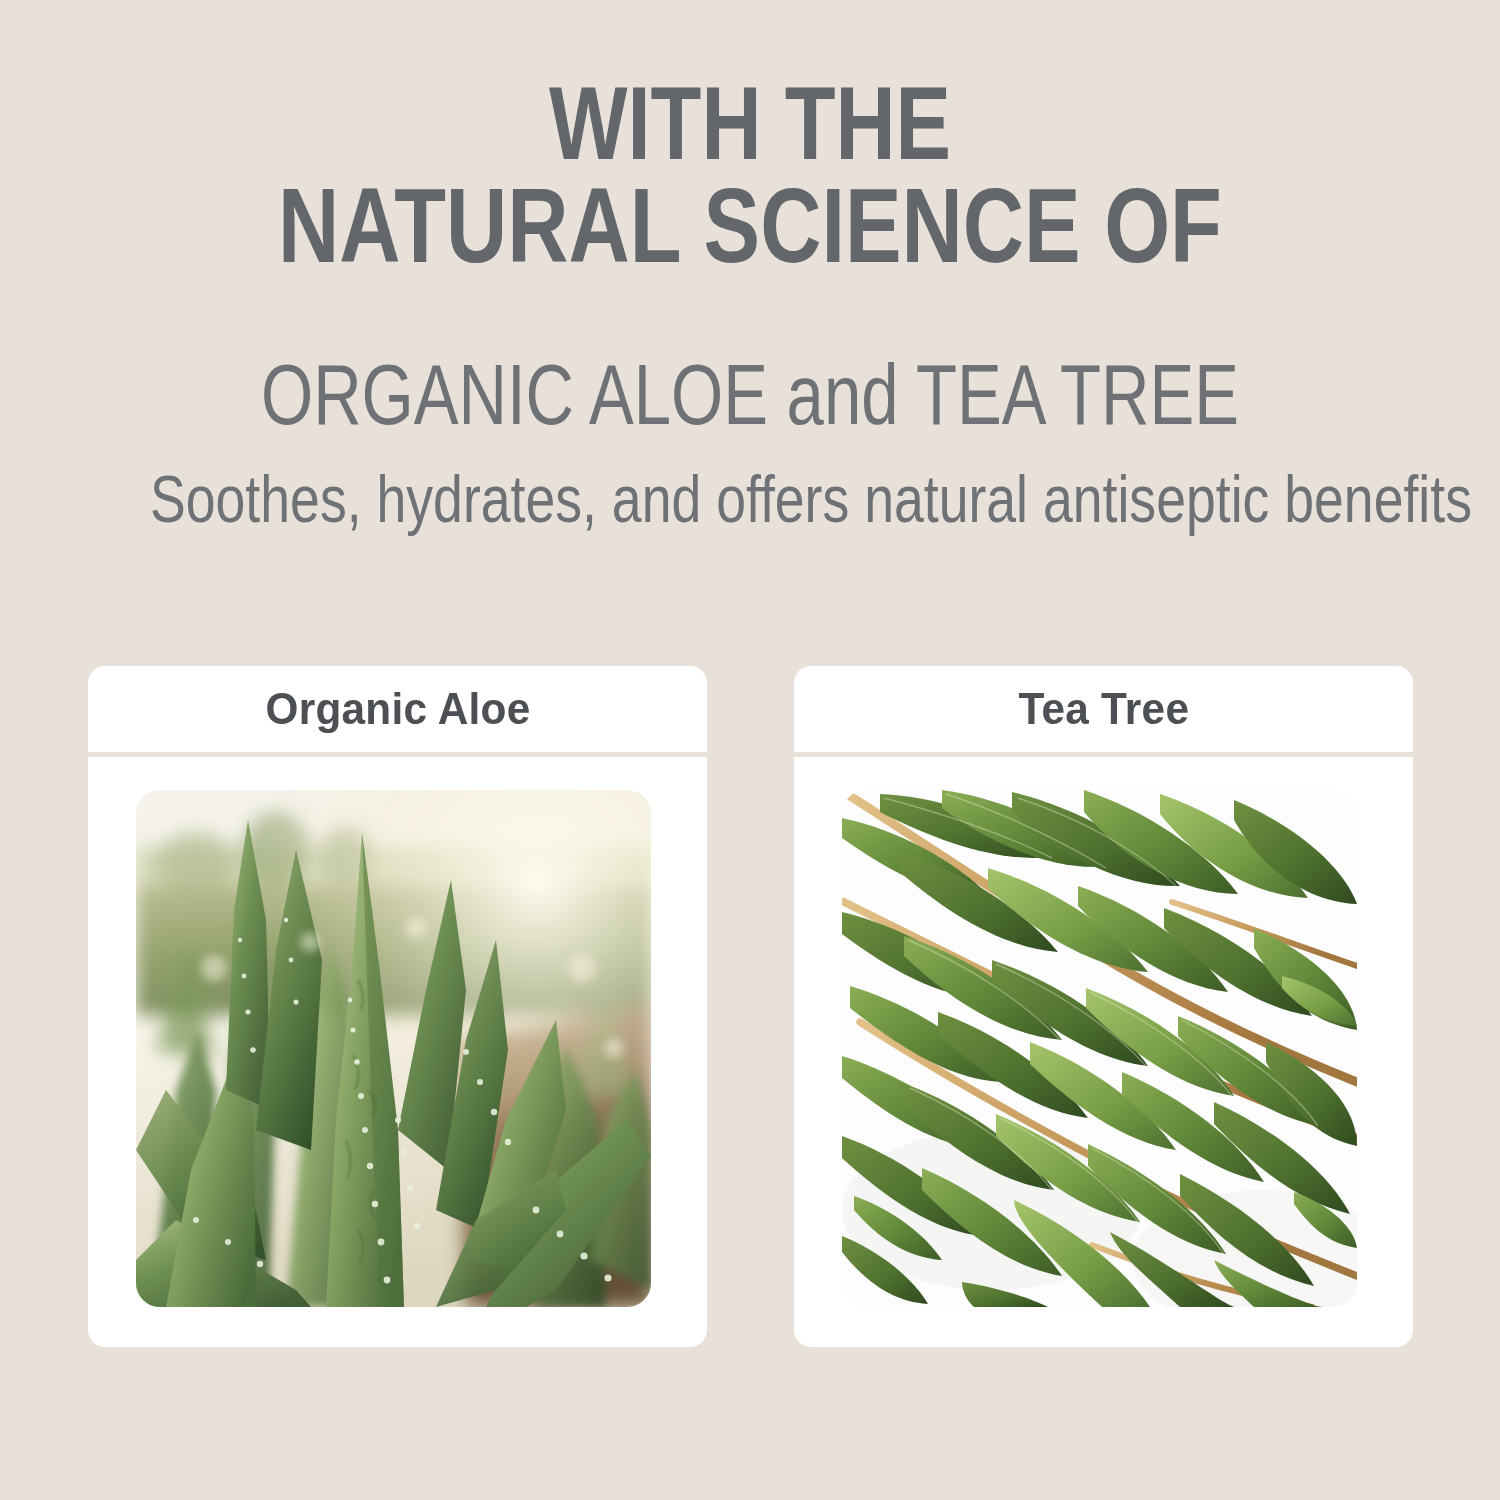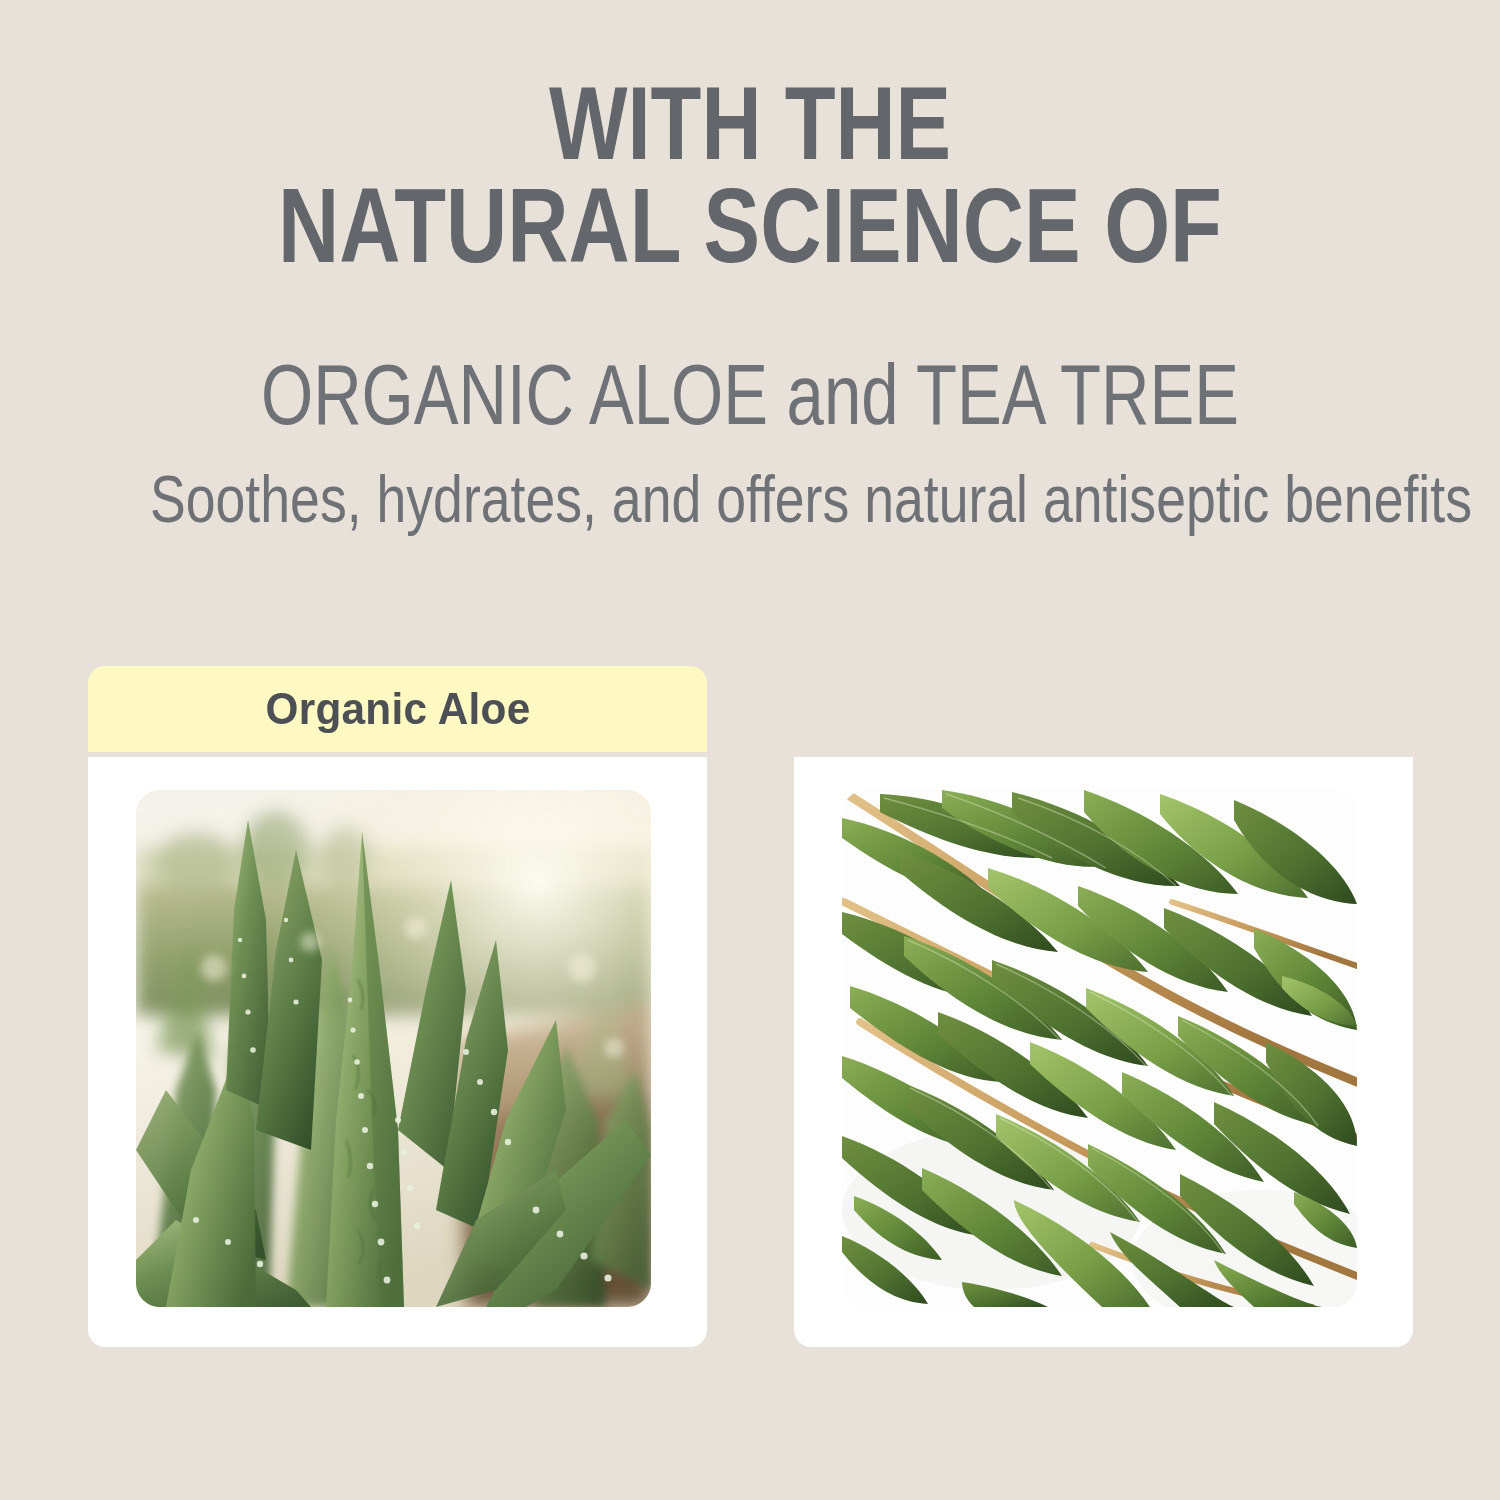--- a/index.html
+++ b/index.html
@@ -82,21 +82,21 @@
     height: 681px;
   }
   .card-left  { left: 88px; }
   .card-right { left: 794px; }
 
   .card-head {
     position: absolute;
     left: 0; top: 0;
     width: 100%;
     height: 86px;
-    background: #fef9c3;
+    background: #ffffff;
     border-radius: 17px 17px 0 0;
     display: flex;
     align-items: center;
     justify-content: center;
   }
   .card-head-text {
     color: #4c4f53;
     font-family: "Liberation Sans Narrow", "Liberation Sans", sans-serif;
     font-weight: 700;
     font-size: 45px;
@@ -290,20 +290,23 @@
             <circle cx="280" cy="138" r="11"></circle>
             <circle cx="446" cy="178" r="14"></circle>
             <circle cx="478" cy="258" r="10"></circle>
           </g>
         </svg>
       </div>
     </div>
   </div>
 
   <div class="card card-right">
+    <div class="card-head">
+      <span class="card-head-text">Tea Tree</span>
+    </div>
     <div class="card-body">
       <div class="photo">
         <svg viewBox="0 0 515 517" preserveAspectRatio="xMidYMid slice">
           <defs>
             <linearGradient id="ttLeafDark" x1="0" y1="0" x2="1" y2="1">
               <stop offset="0%" stop-color="#6f9040"></stop>
               <stop offset="55%" stop-color="#4f7230"></stop>
               <stop offset="100%" stop-color="#2f4a1f"></stop>
             </linearGradient>
             <linearGradient id="ttLeafMid" x1="0" y1="0" x2="1" y2="1">

